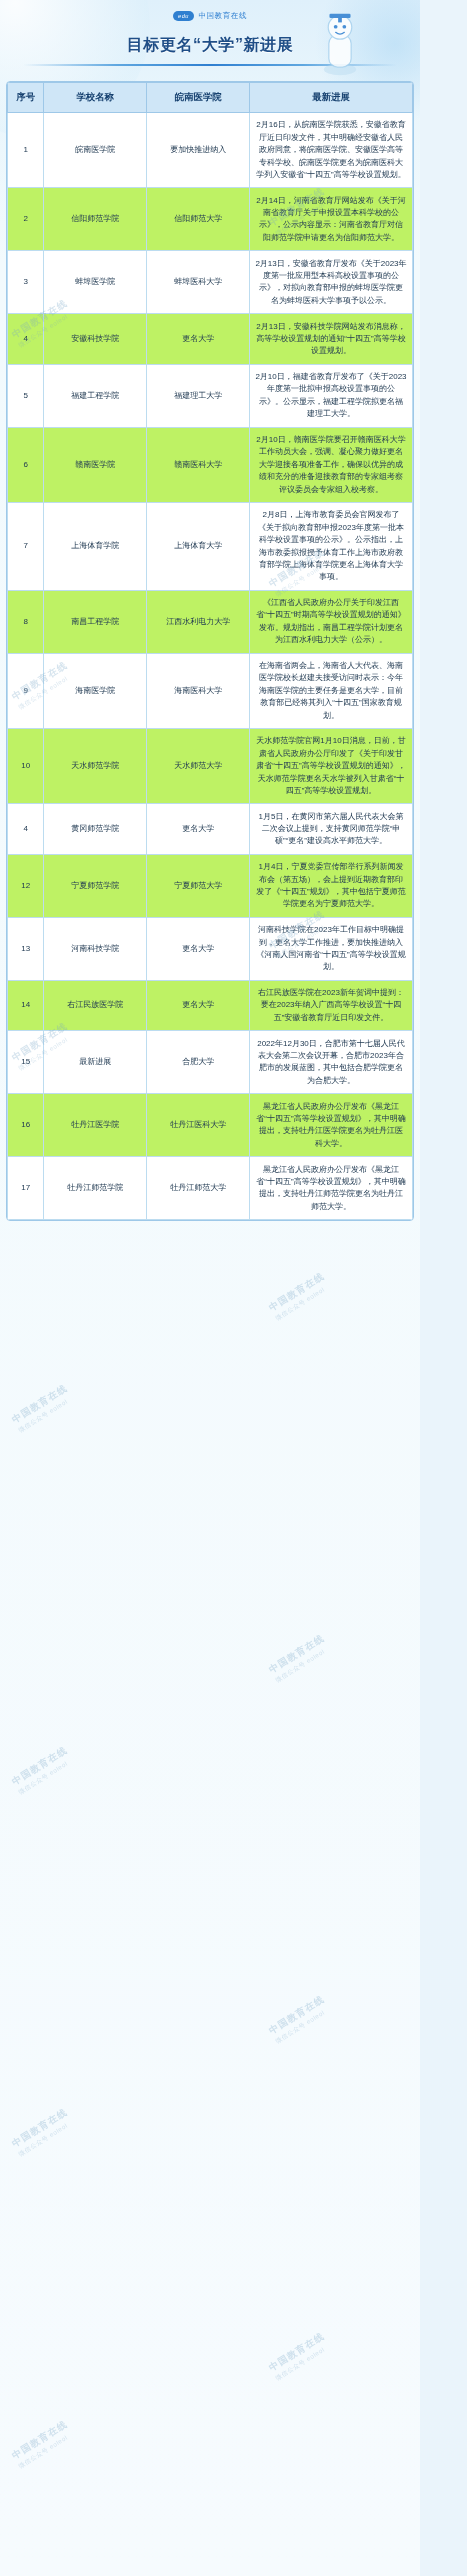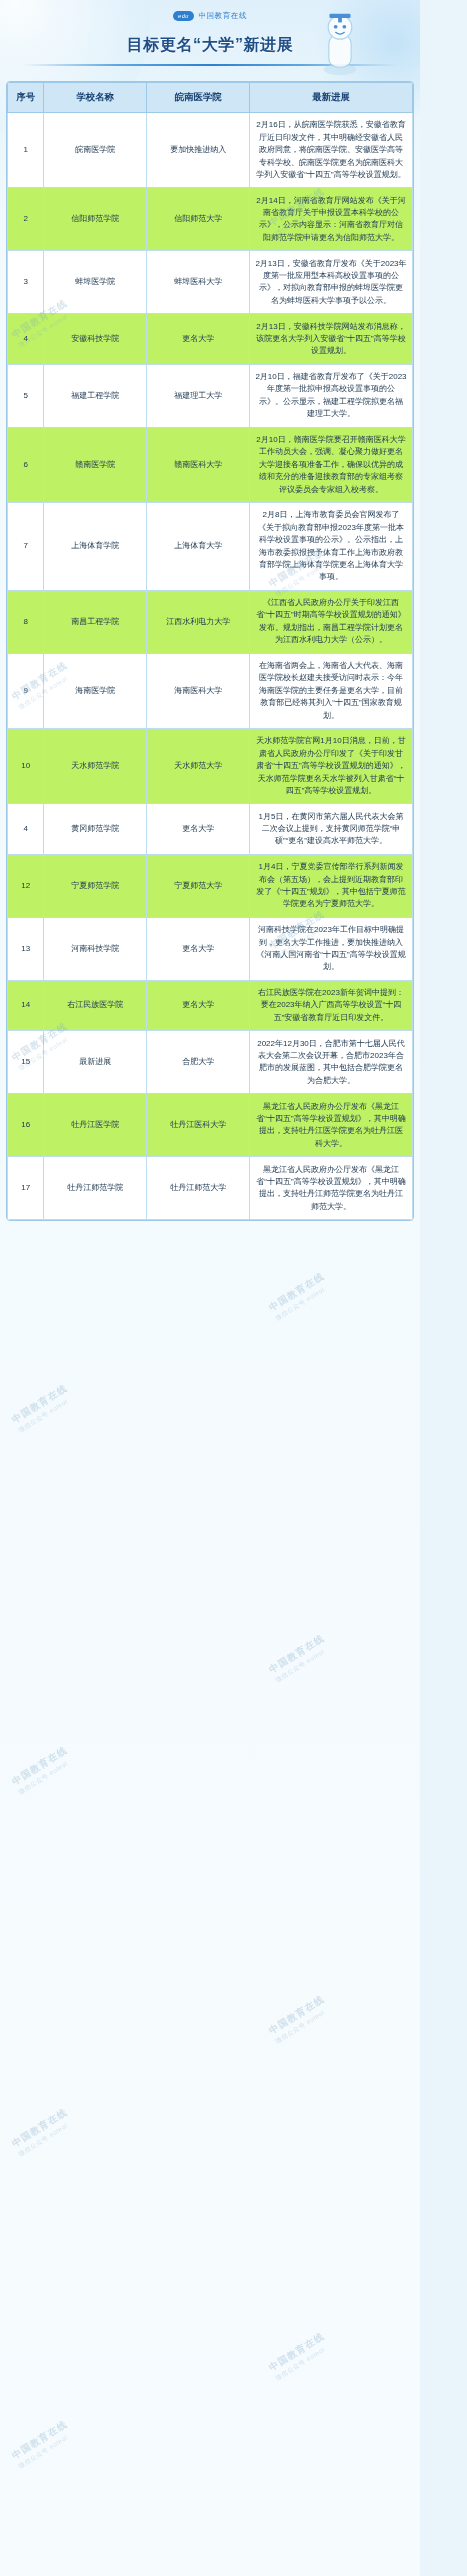--- a/index.html
+++ b/index.html
@@ -247,21 +247,21 @@
           <tr class="odd">
             <td class="c-idx">3</td>
             <td class="c-old">蚌埠医学院</td>
             <td class="c-new">蚌埠医科大学</td>
             <td class="c-prog">2月13日，安徽省教育厅发布《关于2023年度第一批应用型本科高校设置事项的公示》，对拟向教育部申报的蚌埠医学院更名为蚌埠医科大学事项予以公示。</td>
           </tr>
           <tr class="even">
             <td class="c-idx">4</td>
             <td class="c-old">安徽科技学院</td>
             <td class="c-new">更名大学</td>
-            <td class="c-prog">2月13日，安徽科技学院网站发布消息称，该院更名大学列入安徽省“十四五”高等学校设置规划。</td>
+            <td class="c-prog">2月13日，安徽科技学院网站发布消息称，高等学校设置规划的通知“十四五”高等学校设置规划。</td>
           </tr>
           <tr class="odd">
             <td class="c-idx">5</td>
             <td class="c-old">福建工程学院</td>
             <td class="c-new">福建理工大学</td>
             <td class="c-prog">2月10日，福建省教育厅发布了《关于2023年度第一批拟申报高校设置事项的公示》。公示显示，福建工程学院拟更名福建理工大学。</td>
           </tr>
           <tr class="even">
             <td class="c-idx">6</td>
             <td class="c-old">赣南医学院</td>

